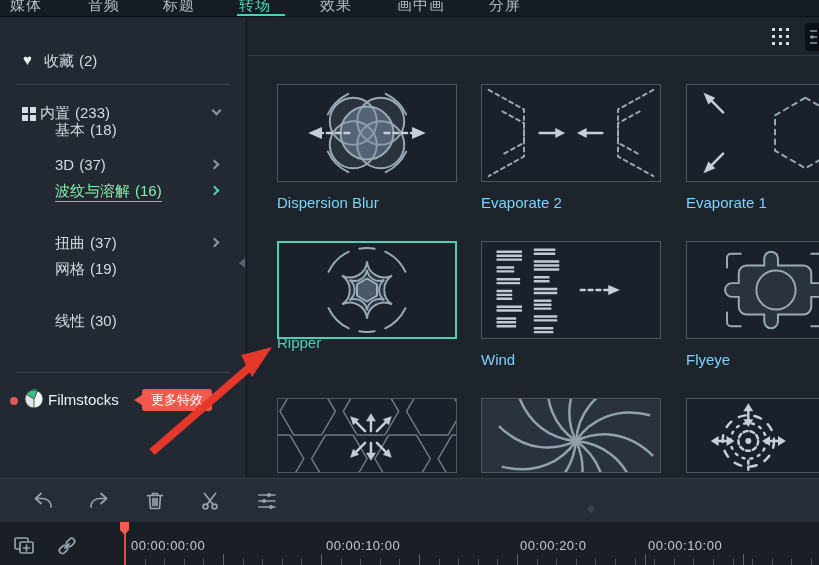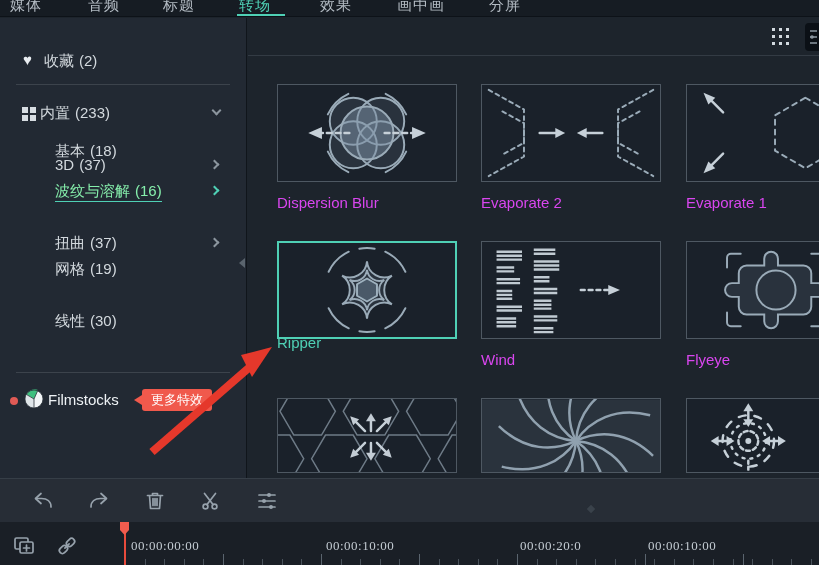--- a/index.html
+++ b/index.html
@@ -52,35 +52,35 @@
     display:grid; grid-template-columns:repeat(3,3px); grid-template-rows:repeat(3,3px);
     gap:4px; }
   .gridview-icon i { background:#d2d9df; }
   .partial-btn { position:absolute; right:0; top:5px; width:14px; height:28px;
     background:#0b1016; border-radius:4px 0 0 4px; }
   .partial-btn svg { margin:6px 0 0 4px; }
   
   .cell { position:absolute; width:180px; height:98px; background:#1a212a;
     border:1px solid #4e5862; overflow:hidden; }
   .cell.selected { border:2px solid #4fd0b5; }
-  .cell-label { position:absolute; font-size:15px; color:#d946ef; white-space:nowrap; }
+  .cell-label { position:absolute; font-size:15px; color:#7dd3fc; white-space:nowrap; }
   .cell-label.selected { color:#4fd0b5; }
   .st { stroke:#9aabb8; stroke-width:2; fill:none; stroke-linecap:round; }
   .ar { stroke:#c6d0d8; stroke-width:2.5; fill:none; stroke-linecap:round; }
   .fillshape { fill:rgba(135,155,175,0.14); }
   
   .toolbar { position:absolute; left:0; right:0; top:478px; height:44px;
     background:#272d36; border-top:1px solid #363e47; display:flex; align-items:center;
     gap:30px; padding-left:30px; }
   .tool { width:26px; height:26px; }
   .tb-stroke { stroke:#97a2ac; stroke-width:1.7; fill:none; stroke-linecap:round; stroke-linejoin:round; }
   .resize-dot { position:absolute; left:588px; top:506px; width:6px; height:6px;
     background:#3a424b; transform:rotate(45deg); }
   
-  .timeline { position:absolute; left:0; right:0; top:522px; bottom:0; background:#1a1f26;font-family:Liberation Serif, serif; }
+  .timeline { position:absolute; left:0; right:0; top:522px; bottom:0; background:#1a1f26; }
   .tl-icon { position:absolute; top:12px; }
   .tl-icon.addtrack { left:11px; }
   .tl-icon.link { left:55px; }
   .ruler-minor { position:absolute; left:125px; right:0; bottom:0; height:6px;
     background:repeating-linear-gradient(90deg,#49525b 0 1px,transparent 1px 19.6px); }
   .tick-major { position:absolute; bottom:0; width:1px; height:11px; background:#5a646e; }
   .stamp { position:absolute; top:16px; font-size:13px; color:#c3cbd2; letter-spacing:.5px; }
   .playhead-line { position:absolute; left:124px; top:0; bottom:0; width:2px; background:#e84b3c; }
   .playhead-flag { position:absolute; left:120px; top:0; width:9px; height:13px; background:#f25c4e;
     clip-path:polygon(0 0,100% 0,100% 62%,50% 100%,0 62%); }
@@ -118,21 +118,21 @@
         <rect x="8" y="0" width="6" height="6" fill="#d7dde2"></rect>
       <rect x="0" y="8" width="6" height="6" fill="#d7dde2"></rect>
         <rect x="8" y="8" width="6" height="6" fill="#d7dde2"></rect>
     </svg>
     <span class="lbl" style="left:40px">
       <span>内置</span><span class="cnt">(233)</span>
     </span>
     <i class="chev down"></i>
   </div>
 
-  <div class="side-row cat" style="top:120px">
+  <div class="side-row cat" style="top:99px">
     <span class="lbl"><span class="lblwrap"><span>基本</span><span class="cnt">(18)</span></span></span>
   </div>
   <div class="side-row cat" style="top:134px">
     <span class="lbl"><span class="lblwrap"><span>3D</span><span class="cnt">(37)</span></span></span>
     <i class="chev"></i>
   </div>
   <div class="side-row cat active" style="top:160px">
     <span class="lbl"><span class="lblwrap"><span>波纹与溶解</span><span class="cnt">(16)</span></span></span>
     <i class="chev teal"></i>
   </div>

